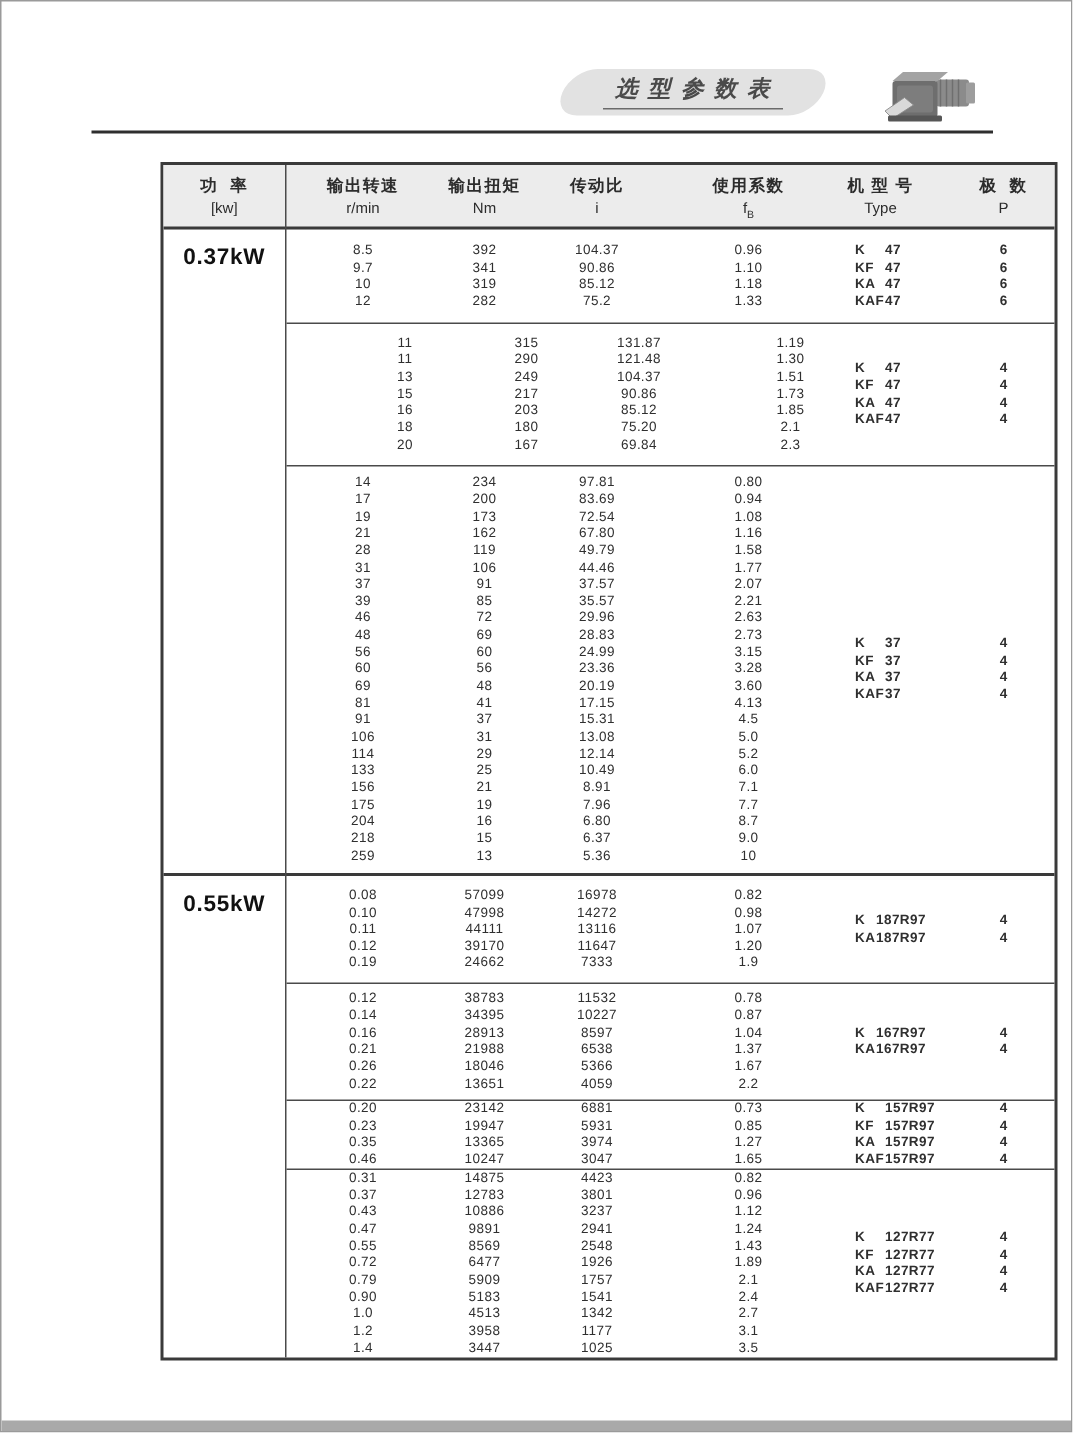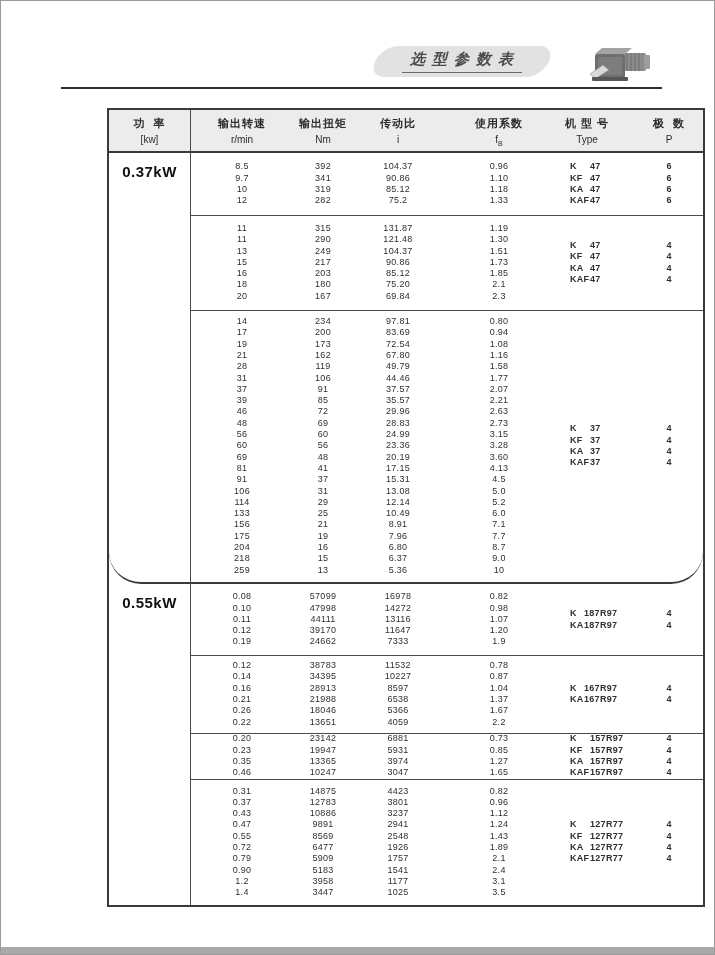--- a/index.html
+++ b/index.html
@@ -28,21 +28,21 @@
   }
   .col-divider{position:absolute;left:81px;top:0;bottom:0;width:1px;background:#4a4a4a;z-index:3;}
   .thead{position:relative;height:41px;background:#ececec;border-bottom:2px solid #3a3a3a;}
   .th{position:absolute;top:6px;text-align:center;}
   .th .zh{font-size:11px;font-weight:bold;color:#2c2c2c;letter-spacing:1px;white-space:pre;}
   .th .unit{font-size:10px;color:#2c2c2c;margin-top:3px;}
   .th .unit sub{font-size:7px;}
   .th1{left:0;width:81px}.th2{left:86px;width:94px}.th3{left:167px;width:94px}
   .th4{left:242px;width:94px}.th5{left:343px;width:94px}.th6{left:431px;width:94px}
   .th7{left:513px;width:94px}
-  .section{position:relative;border-bottom:2px solid #3a3a3a;border-radius:32px;}
+  .section{position:relative;border-bottom:2px solid #3a3a3a;}
   .section:last-child{border-bottom:none;}
   .power-label{
     position:absolute;left:0;top:10px;width:81px;text-align:center;
     font-weight:bold;font-size:15px;color:#111;letter-spacing:0.5px;z-index:2;
   }
   .group{position:relative;display:flex;flex-direction:column;justify-content:center;}
   .group-sep{position:absolute;left:82px;right:0;bottom:-1px;height:1px;background:#4a4a4a;z-index:2;}
   .row{position:relative;height:11.3px;line-height:11.3px;font-size:9px;color:#2f2f2f;}
   .row span{position:absolute;top:0;text-align:center;letter-spacing:0.3px;}
   .c-speed{left:88px;width:90px;}
@@ -159,21 +159,21 @@
                 <span class="tp-type"><span class="type-prefix" style="width: 20px;">KA</span><span>47</span></span>
                 <span class="tp-pole">6</span>
               </div>
               <div class="tp-line">
                 <span class="tp-type"><span class="type-prefix" style="width: 20px;">KAF</span><span>47</span></span>
                 <span class="tp-pole">6</span>
               </div>
             </div>
             <div class="group-sep"></div>
           </div>
-          <div class="group" style="height: 95px;">
+          <div class="group" style="height: 95px; padding-left: 28px;">
             <div class="row">
               <span class="c-speed">11</span>
               <span class="c-torque">315</span>
               <span class="c-ratio">131.87</span>
               <span class="c-factor">1.19</span>
             </div>
             <div class="row">
               <span class="c-speed">11</span>
               <span class="c-torque">290</span>
               <span class="c-ratio">121.48</span>
@@ -570,20 +570,26 @@
               <span class="c-ratio">1757</span>
               <span class="c-factor">2.1</span>
             </div>
             <div class="row">
               <span class="c-speed">0.90</span>
               <span class="c-torque">5183</span>
               <span class="c-ratio">1541</span>
               <span class="c-factor">2.4</span>
             </div>
             <div class="row">
+              <span class="c-speed">1.0</span>
+              <span class="c-torque">4513</span>
+              <span class="c-ratio">1342</span>
+              <span class="c-factor">2.7</span>
+            </div>
+            <div class="row">
               <span class="c-speed">1.2</span>
               <span class="c-torque">3958</span>
               <span class="c-ratio">1177</span>
               <span class="c-factor">3.1</span>
             </div>
             <div class="row">
               <span class="c-speed">1.4</span>
               <span class="c-torque">3447</span>
               <span class="c-ratio">1025</span>
               <span class="c-factor">3.5</span>

